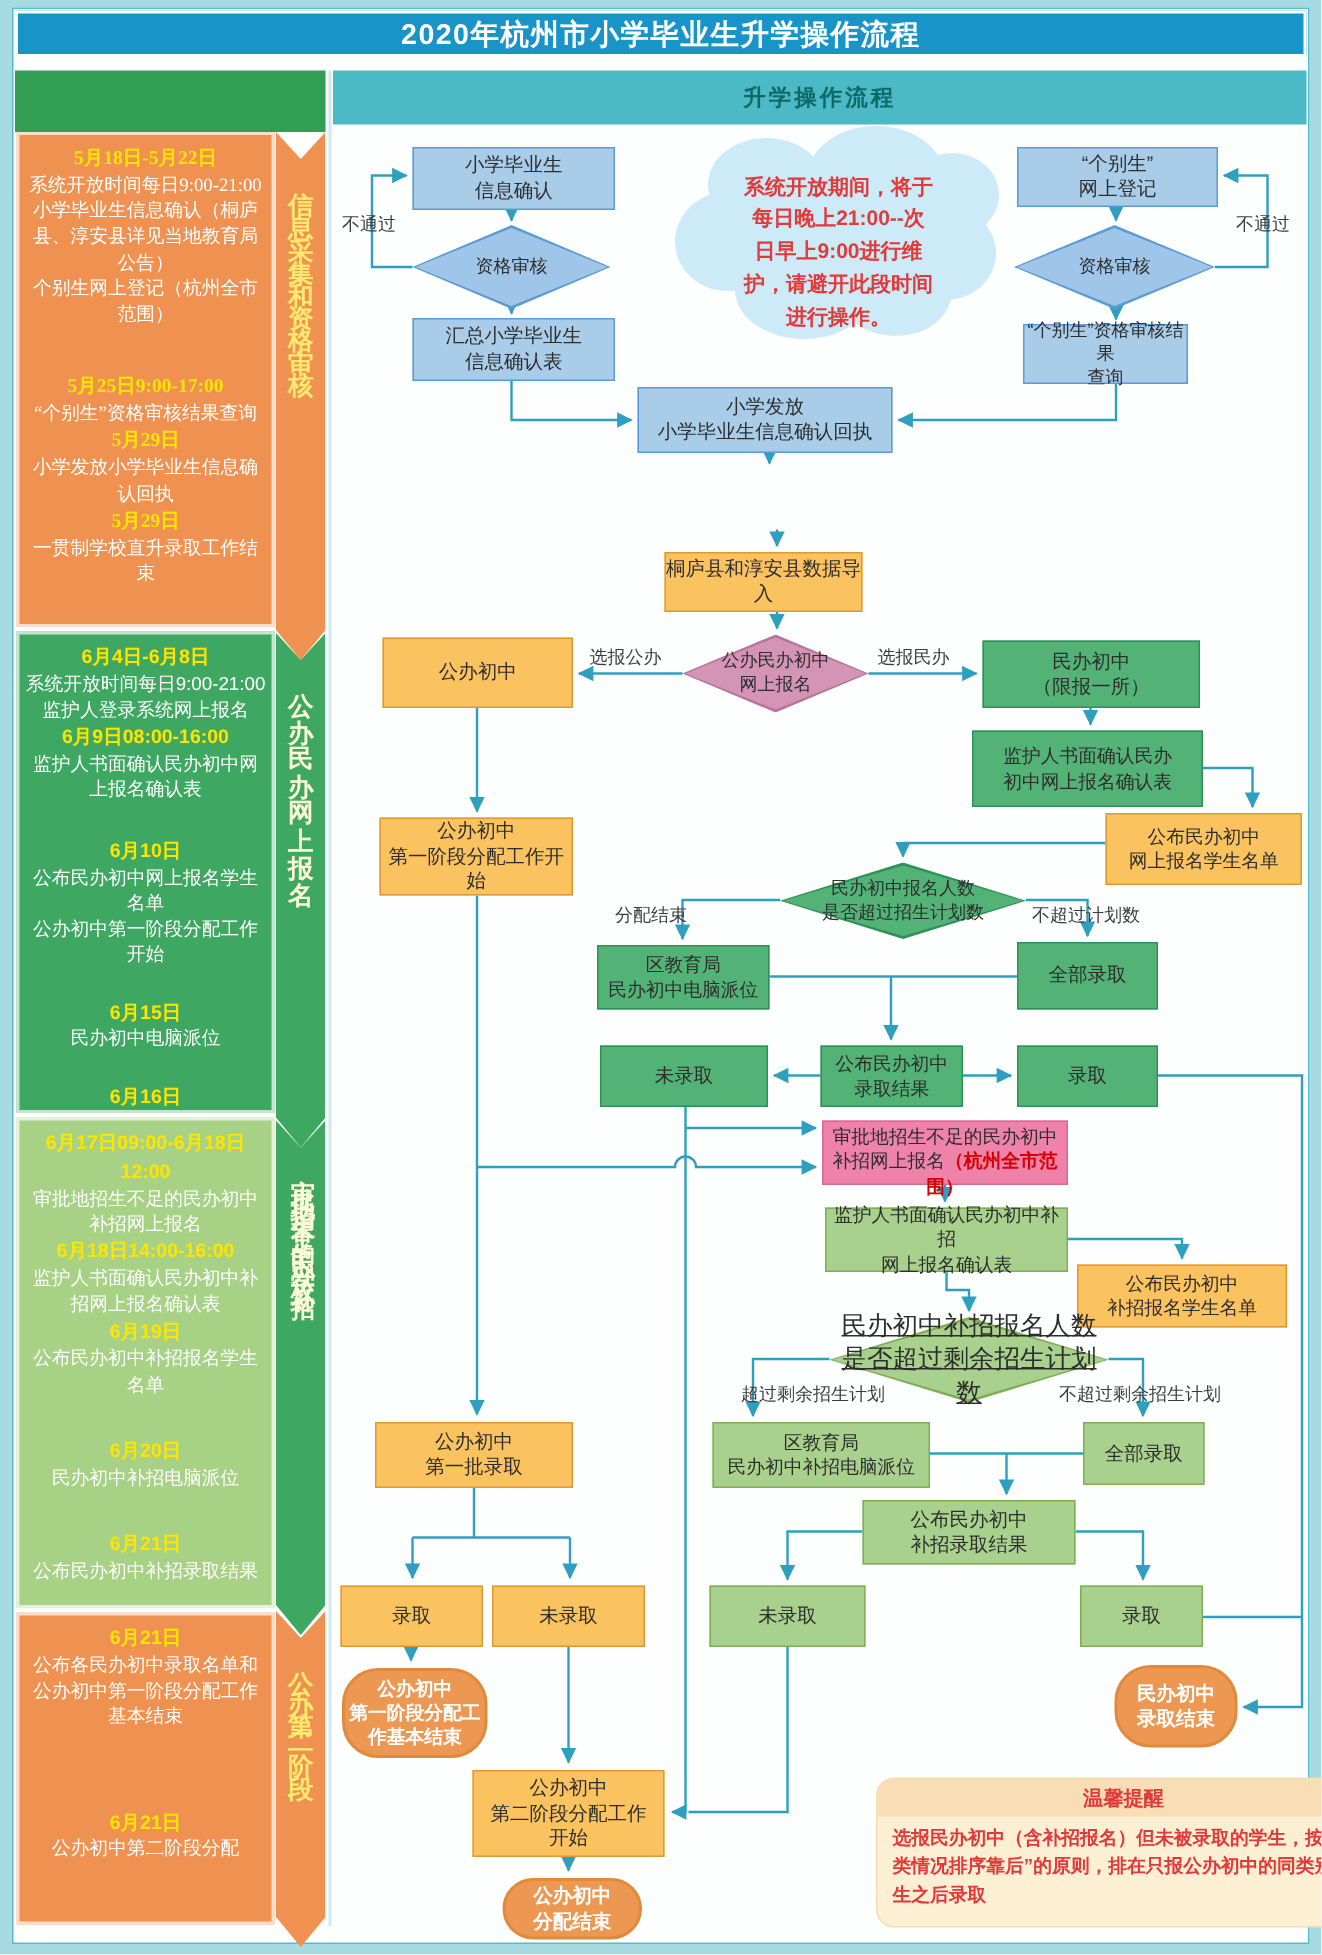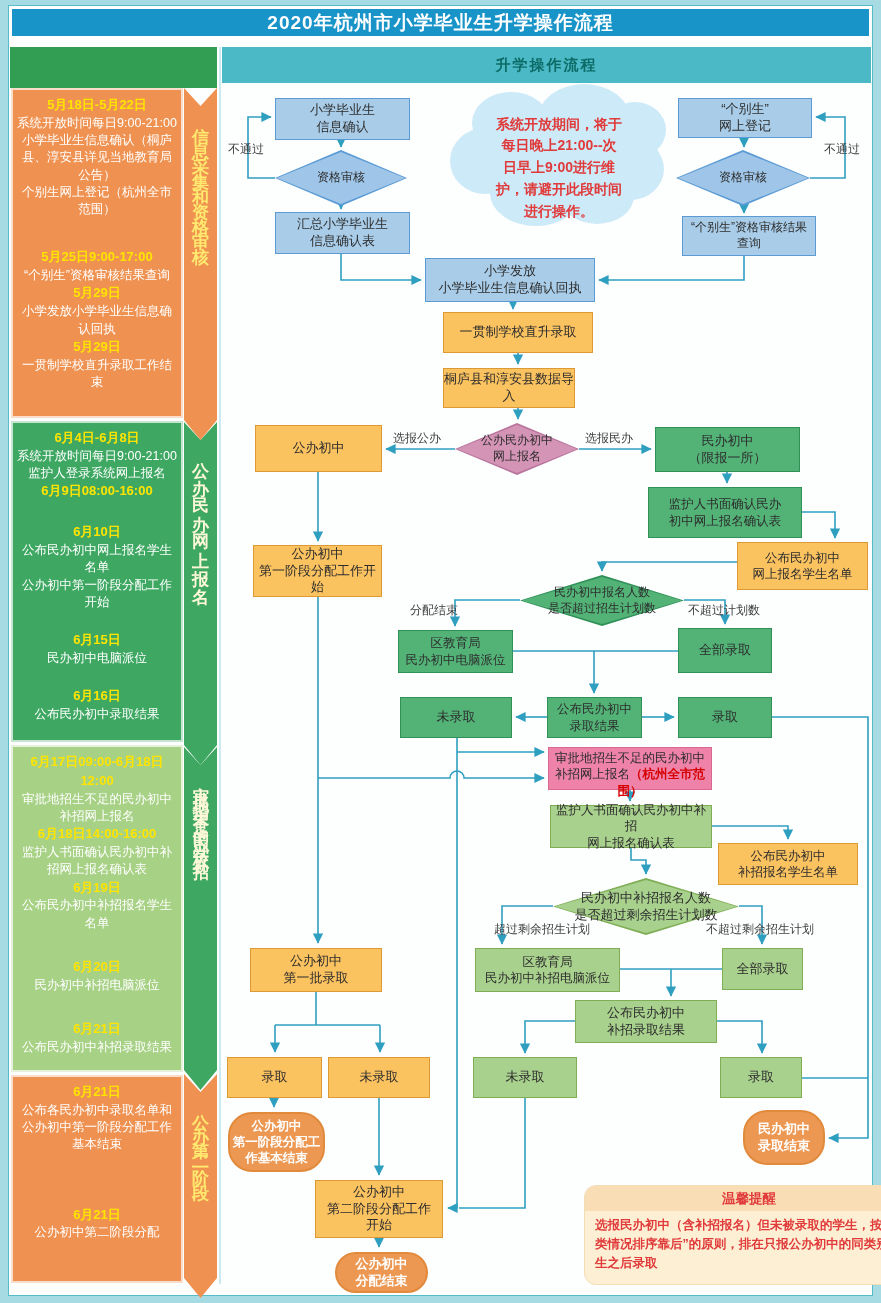--- a/index.html
+++ b/index.html
@@ -73,38 +73,39 @@
 <body>
 
 <div id="page">
   <div id="content"></div>
 
   <div class="titlebar">2020年杭州市小学毕业生升学操作流程</div>
   <div class="greenband"></div>
   <div class="subheader">升学操作流程</div>
   <div class="vsep"></div>
 
-  <div class="panel orange" style="left:11px;top:88px;height:330px;">
+  <div class="panel orange" style="left:11px;top:88px;height:330px;font-family:Liberation Serif, serif;">
       <div class="p-date">5月18日-5月22日</div>
       <div class="p-text">系统开放时间每日9:00-21:00</div>
       <div class="p-text">小学毕业生信息确认（桐庐县、淳安县详见当地教育局公告）</div>
       <div class="p-text">个别生网上登记（杭州全市范围）</div>
       <div class="gap" style="height: 30px;"></div>
       <div class="p-date">5月25日9:00-17:00</div>
       <div class="p-text">“个别生”资格审核结果查询</div>
       <div class="p-date">5月29日</div>
       <div class="p-text">小学发放小学毕业生信息确认回执</div>
       <div class="p-date">5月29日</div>
       <div class="p-text">一贯制学校直升录取工作结束</div>
     </div>
   <div class="panel green" style="left:11px;top:421px;height:321px;">
       <div class="p-date">6月4日-6月8日</div>
       <div class="p-text">系统开放时间每日9:00-21:00</div>
       <div class="p-text">监护人登录系统网上报名</div>
       <div class="p-date">6月9日08:00-16:00</div>
+      <div class="p-text">监护人书面确认民办初中网上报名确认表</div>
       <div class="gap" style="height: 22px;"></div>
       <div class="p-date">6月10日</div>
       <div class="p-text">公布民办初中网上报名学生名单</div>
       <div class="p-text">公办初中第一阶段分配工作开始</div>
       <div class="gap" style="height: 20px;"></div>
       <div class="p-date">6月15日</div>
       <div class="p-text">民办初中电脑派位</div>
       <div class="gap" style="height: 20px;"></div>
       <div class="p-date">6月16日</div>
       <div class="p-text">公布民办初中录取结果</div>
@@ -223,26 +224,25 @@
     </div>
   <div class="node n-blue" style="left:275px;top:212px;width:135px;height:42px;">汇总小学毕业生
 信息确认表</div>
   <div class="node n-blue" style="left:678px;top:98px;width:134px;height:40px;">“个别生”
 网上登记</div>
   <div class="diamond d-blue" style="left:676px;top:150px;width:134px;height:56px;">
       <div class="db"></div>
       <div class="df"></div>
       <div class="dl">资格审核</div>
     </div>
-  <div class="node n-blue" style="left:682px;top:216px;width:134px;height:40px;font-size:12px;">“个别生”资格审核结果
+  <div class="node n-blue" style="left:682px;top:216px;width:110px;height:40px;font-size:12px;">“个别生”资格审核结果
 查询</div>
   <div class="node n-blue" style="left:425px;top:258px;width:170px;height:44px;">小学发放
 小学毕业生信息确认回执</div>
 
-  <div class="node n-orange" style="left:443px;top:312px;width:150px;height:41px;">一贯制学校直升录取</div>
   <div class="node n-orange" style="left:443px;top:368px;width:132px;height:40px;">桐庐县和淳安县数据导入</div>
   <div class="diamond d-pink" style="left:455px;top:423px;width:124px;height:52px;">
       <div class="db"></div>
       <div class="df"></div>
       <div class="dl">公办民办初中
 网上报名</div>
     </div>
 
   <div class="node n-orange" style="left:255px;top:425px;width:127px;height:47px;">公办初中</div>
   <div class="node n-orange" style="left:253px;top:545px;width:129px;height:52px;">公办初中
@@ -281,21 +281,21 @@
   <div class="node n-green" style="left:678px;top:697px;width:94px;height:41px;">录取</div>
 
   <div class="node n-lgreen" style="left:550px;top:805px;width:162px;height:43px;font-size:12.5px;">监护人书面确认民办初中补招
 网上报名确认表</div>
   <div class="node n-pink" style="left:548px;top:747px;width:164px;height:43px;font-size:12.5px;display:block;padding:2px 3px;"><span>审批地招生不足的民办初中补招网上报名</span><span class="hl-red">（杭州全市范围）</span></div>
   <div class="node n-orange" style="left:718px;top:843px;width:140px;height:42px;font-size:12.5px;">公布民办初中
 补招报名学生名单</div>
   <div class="diamond d-lgreen" style="left:553px;top:878px;width:186px;height:57px;">
       <div class="db"></div>
       <div class="df"></div>
-      <div class="dl" style="font-size:13px;">民办初中补招报名人数
+      <div class="dl" style="font-size:17px;text-decoration:underline;">民办初中补招报名人数
 是否超过剩余招生计划数</div>
     </div>
   <div class="node n-lgreen" style="left:475px;top:948px;width:145px;height:44px;font-size:12.5px;">区教育局
 民办初中补招电脑派位</div>
   <div class="node n-lgreen" style="left:722px;top:948px;width:81px;height:42px;">全部录取</div>
   <div class="node n-lgreen" style="left:575px;top:1000px;width:142px;height:43px;">公布民办初中
 补招录取结果</div>
   <div class="node n-lgreen" style="left:473px;top:1057px;width:104px;height:41px;">未录取</div>
   <div class="node n-lgreen" style="left:720px;top:1057px;width:82px;height:41px;">录取</div>
   <div class="term" style="left:743px;top:1110px;width:82px;height:55px;">民办初中

